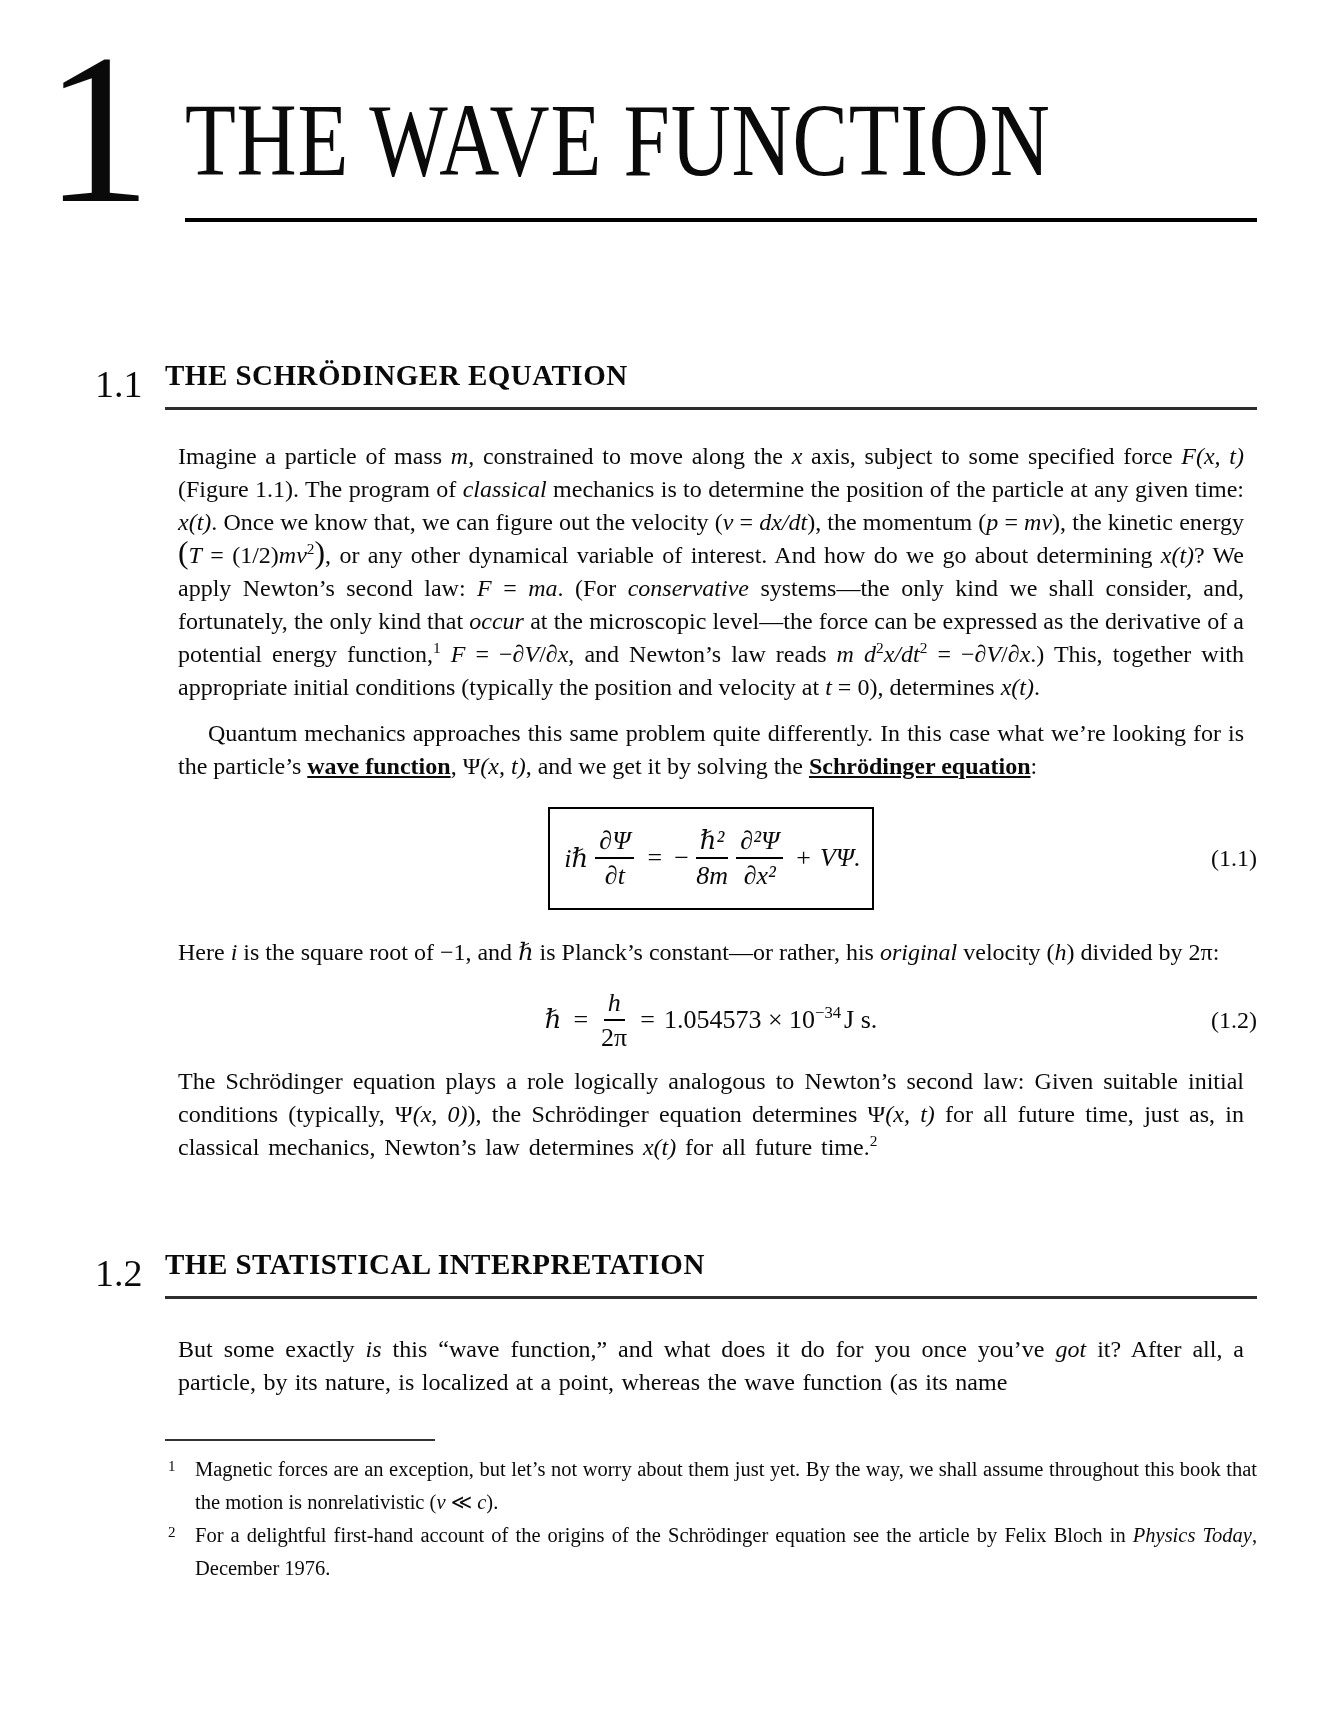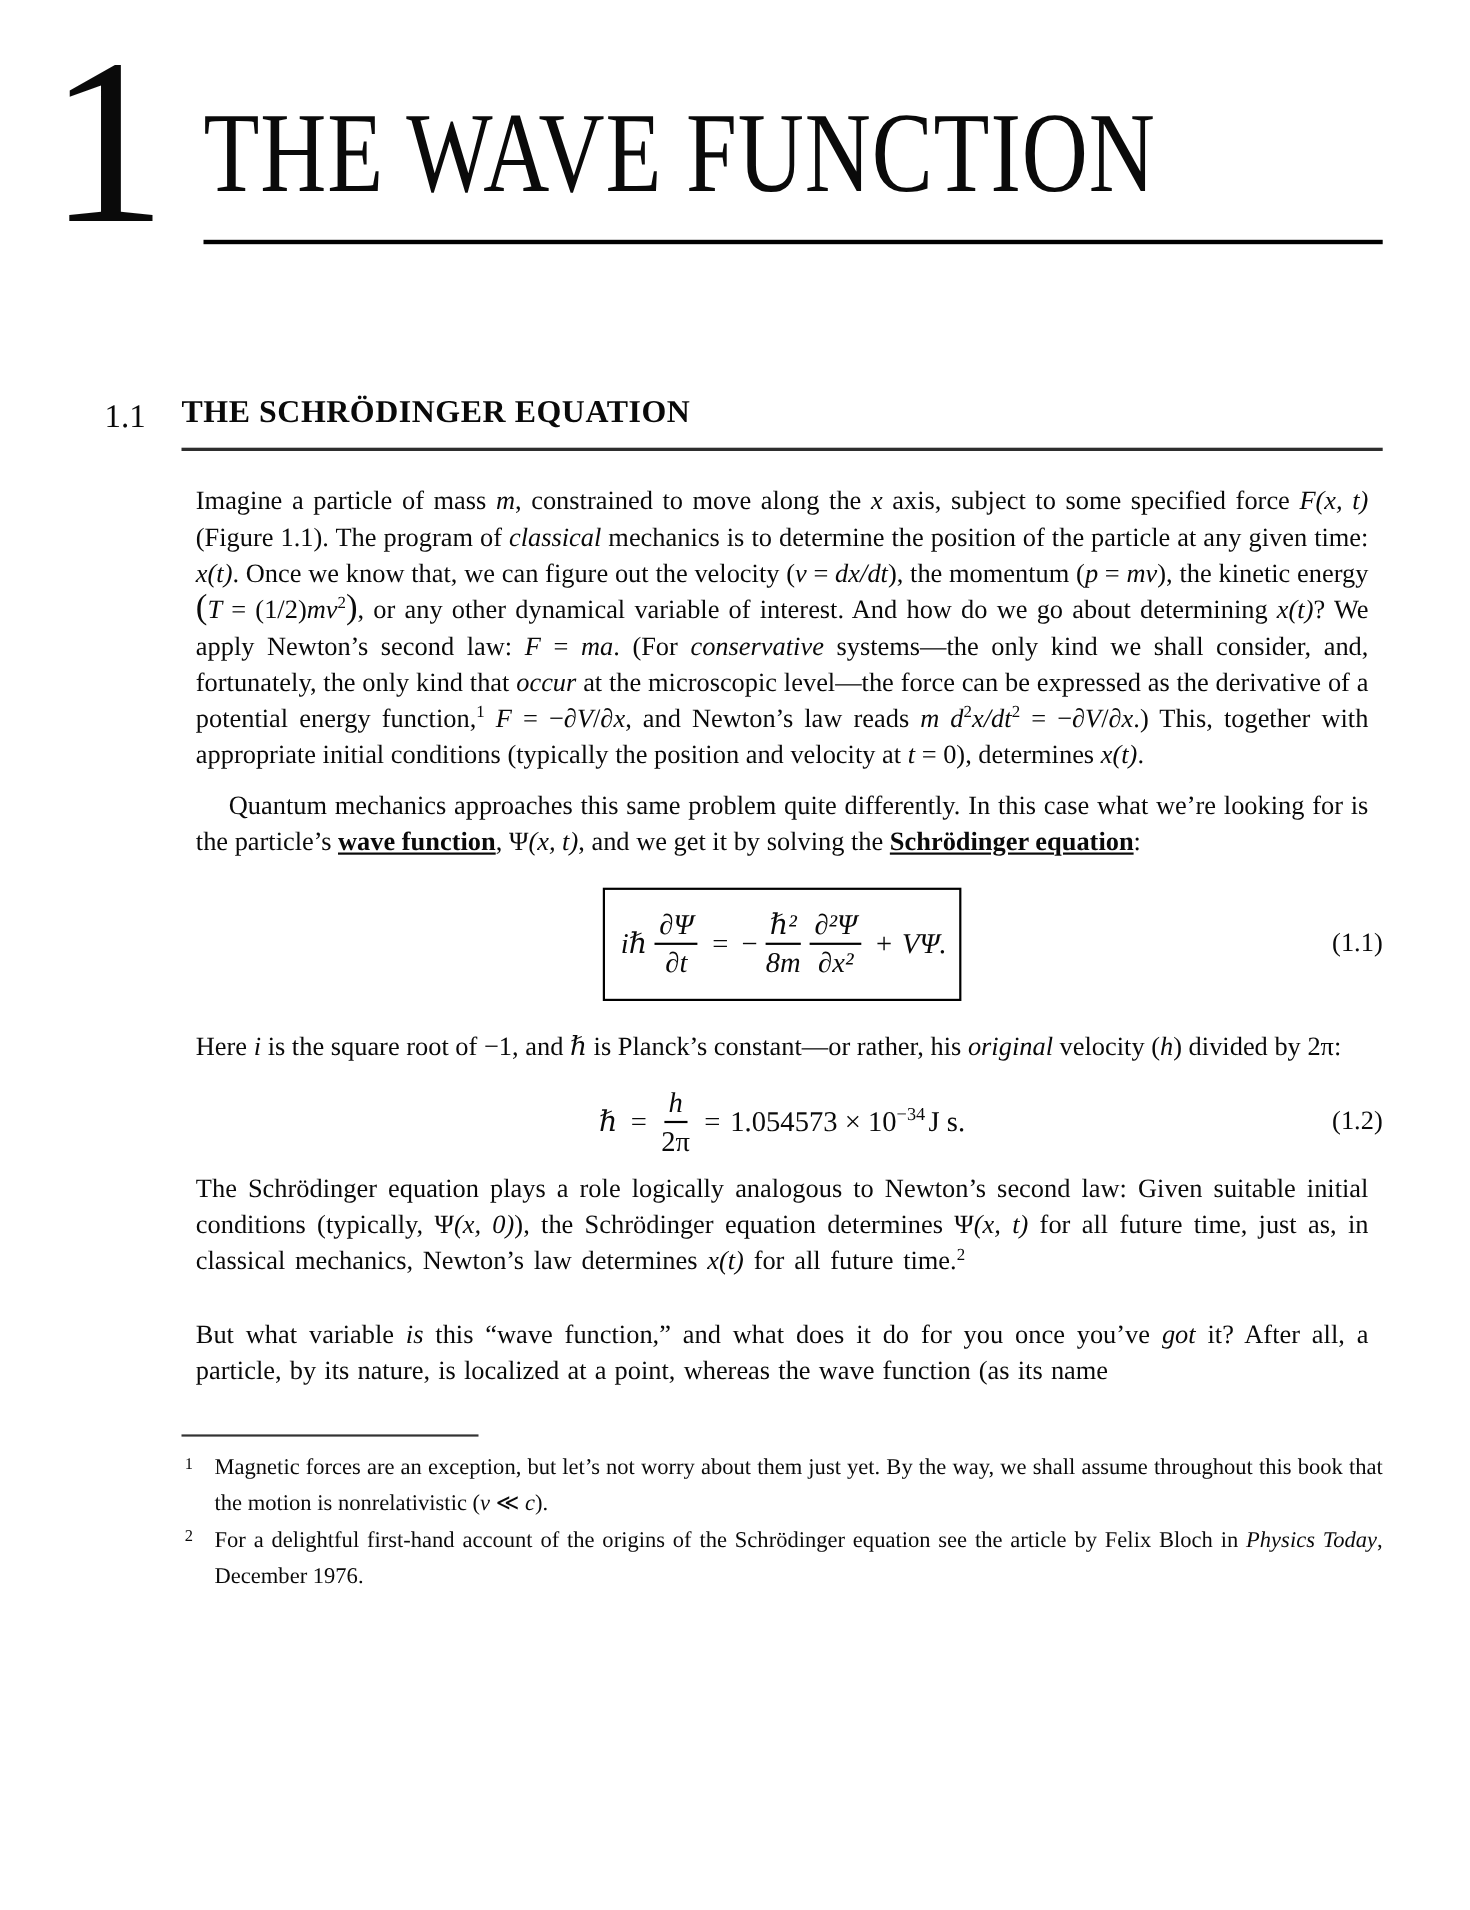--- a/index.html
+++ b/index.html
@@ -22,21 +22,21 @@
     font-size:104px;line-height:1;font-weight:normal;
     margin:88px 0 0 20px;
     letter-spacing:1px;white-space:nowrap;
     transform:scaleX(0.80);transform-origin:left bottom;
   }
   .title-rule{height:4px;background:#000;margin:26px 0 0 20px;}
   
   .sec-head{position:relative;}
   .sec-head-1{margin-top:137px;}
   .sec-head-2{margin-top:84px;}
-  .sec-num{position:absolute;left:-70px;top:3px;font-size:30px;}
+  .sec-num{position:absolute;left:-70px;top:3px;font-size:38px;}
   .sec-title{font-size:29px;font-weight:bold;letter-spacing:.5px;margin:0;display:inline-block;}
   .sec-rule{height:3px;background:#2e2e2e;margin-top:15px;}
   
   .bp{font-size:24px;line-height:33px;text-align:justify;margin:13px;}
   .p1{margin-top:30px;}
   .p2{text-indent:30px;}
   .p3{margin-top:24px;}
   .p4{margin-top:14px;word-spacing:.12em;}
   .p5{margin-top:34px;word-spacing:.06em;}
   .seg-i{font-style:italic;}
@@ -115,22 +115,27 @@
       <span class="den">2π</span>
     </span>
     <span class="tok sp">=</span>
     <span><span>1.054573 × 10</span><span class="exp">−34</span></span>
     <span class="tok">J s.</span>
     <span class="eq-tag">(1.2)</span>
   </div>
 
   <p class="bp p4"><span>The Schrödinger equation plays a role logically analogous to Newton’s second law: Given suitable initial conditions (typically, Ψ</span><span class="seg-i">(x, 0)</span><span>), the Schrödinger equation determines Ψ</span><span class="seg-i">(x, t)</span><span> for all future time, just as, in classical mechanics, Newton’s law determines </span><span class="seg-i">x(t)</span><span> for all future time.</span><span class="seg-sup">2</span></p>
 
+  <div class="sec-head sec-head-2">
+    <span class="sec-num">1.2</span>
+    <h2 class="sec-title">THE STATISTICAL INTERPRETATION</h2>
+    <div class="sec-rule"></div>
+  </div>
 
-  <p class="bp p5"><span>But what variable </span><span class="seg-i">is</span><span> this “wave function,” and what does it do for you once you’ve </span><span class="seg-i">got</span><span> it? After all, a particle, by its nature, is localized at a point, whereas the wave function (as its name</span></p>
+  <p class="bp p5"><span>But some exactly </span><span class="seg-i">is</span><span> this “wave function,” and what does it do for you once you’ve </span><span class="seg-i">got</span><span> it? After all, a particle, by its nature, is localized at a point, whereas the wave function (as its name</span></p>
 
   <div class="footnotes">
     <div class="fn-rule"></div>
     <div class="fn">
       <span class="fn-marker">1</span>
       <span><span>Magnetic forces are an exception, but let’s not worry about them just yet. By the way, we shall assume throughout this book that the motion is nonrelativistic (</span><span class="seg-i">v</span><span> ≪ </span><span class="seg-i">c</span><span>).</span></span>
     </div>
     <div class="fn">
       <span class="fn-marker">2</span>
       <span><span>For a delightful first-hand account of the origins of the Schrödinger equation see the article by Felix Bloch in </span><span class="seg-i">Physics Today</span><span>, December 1976.</span></span>

